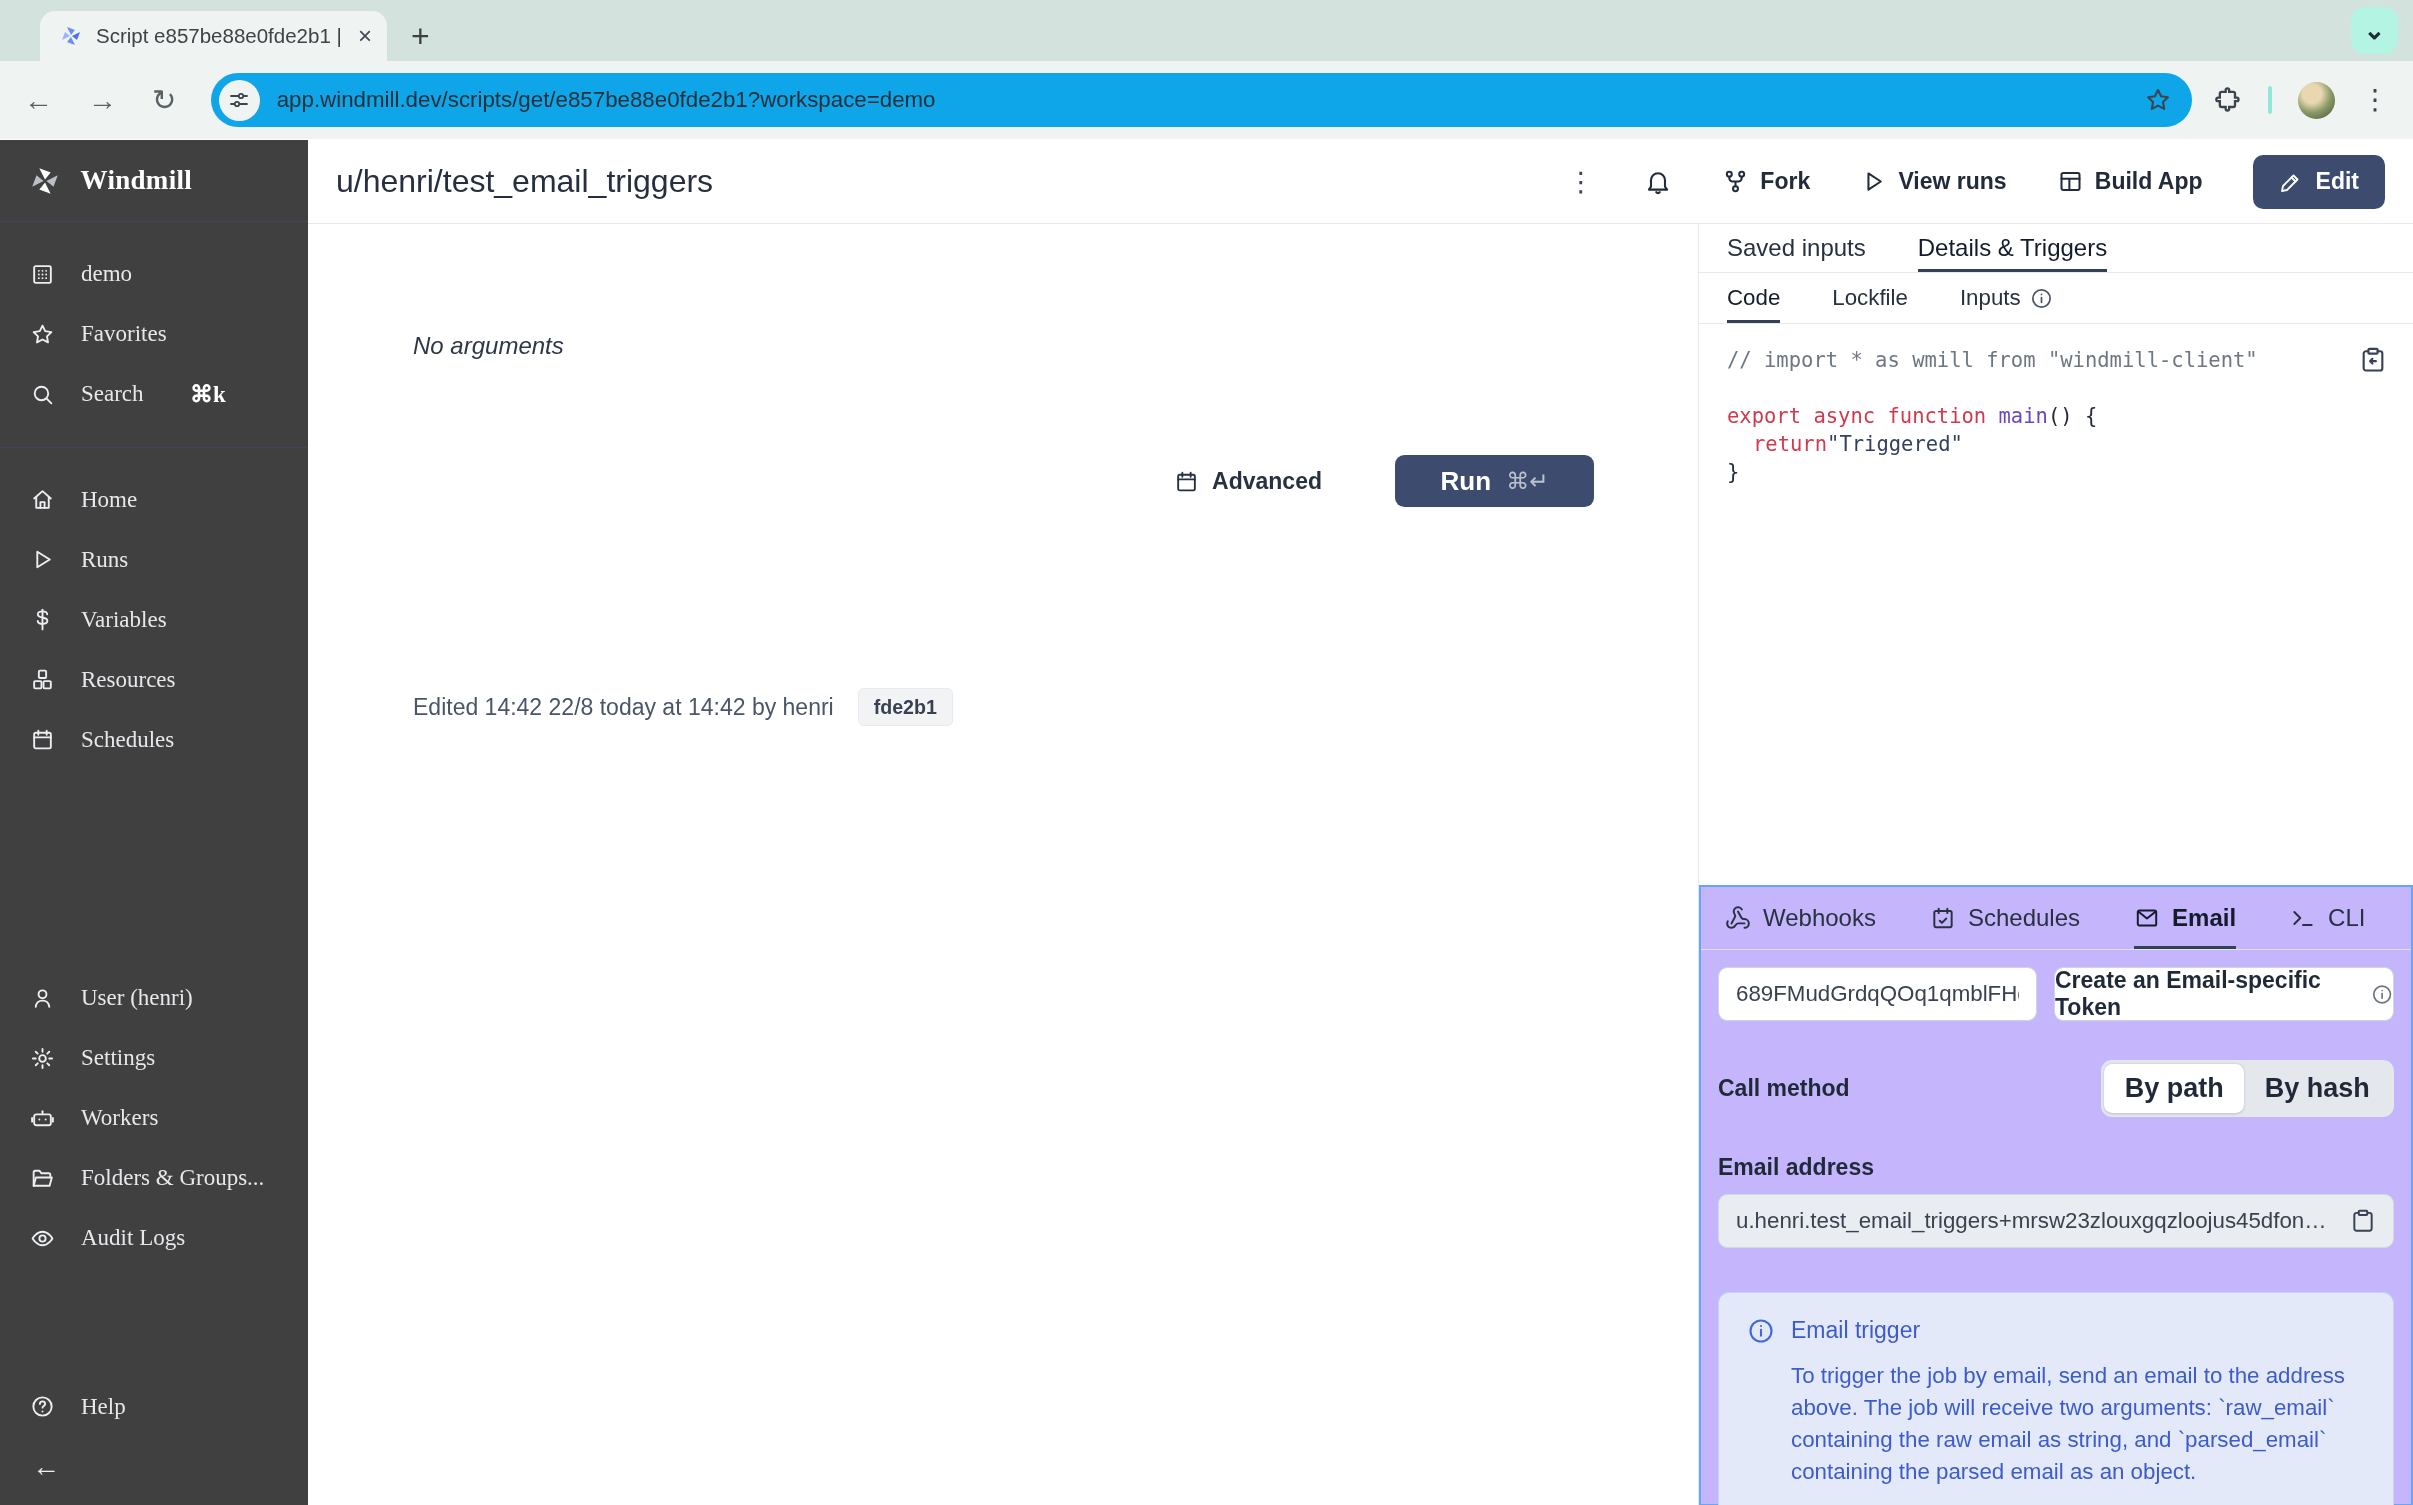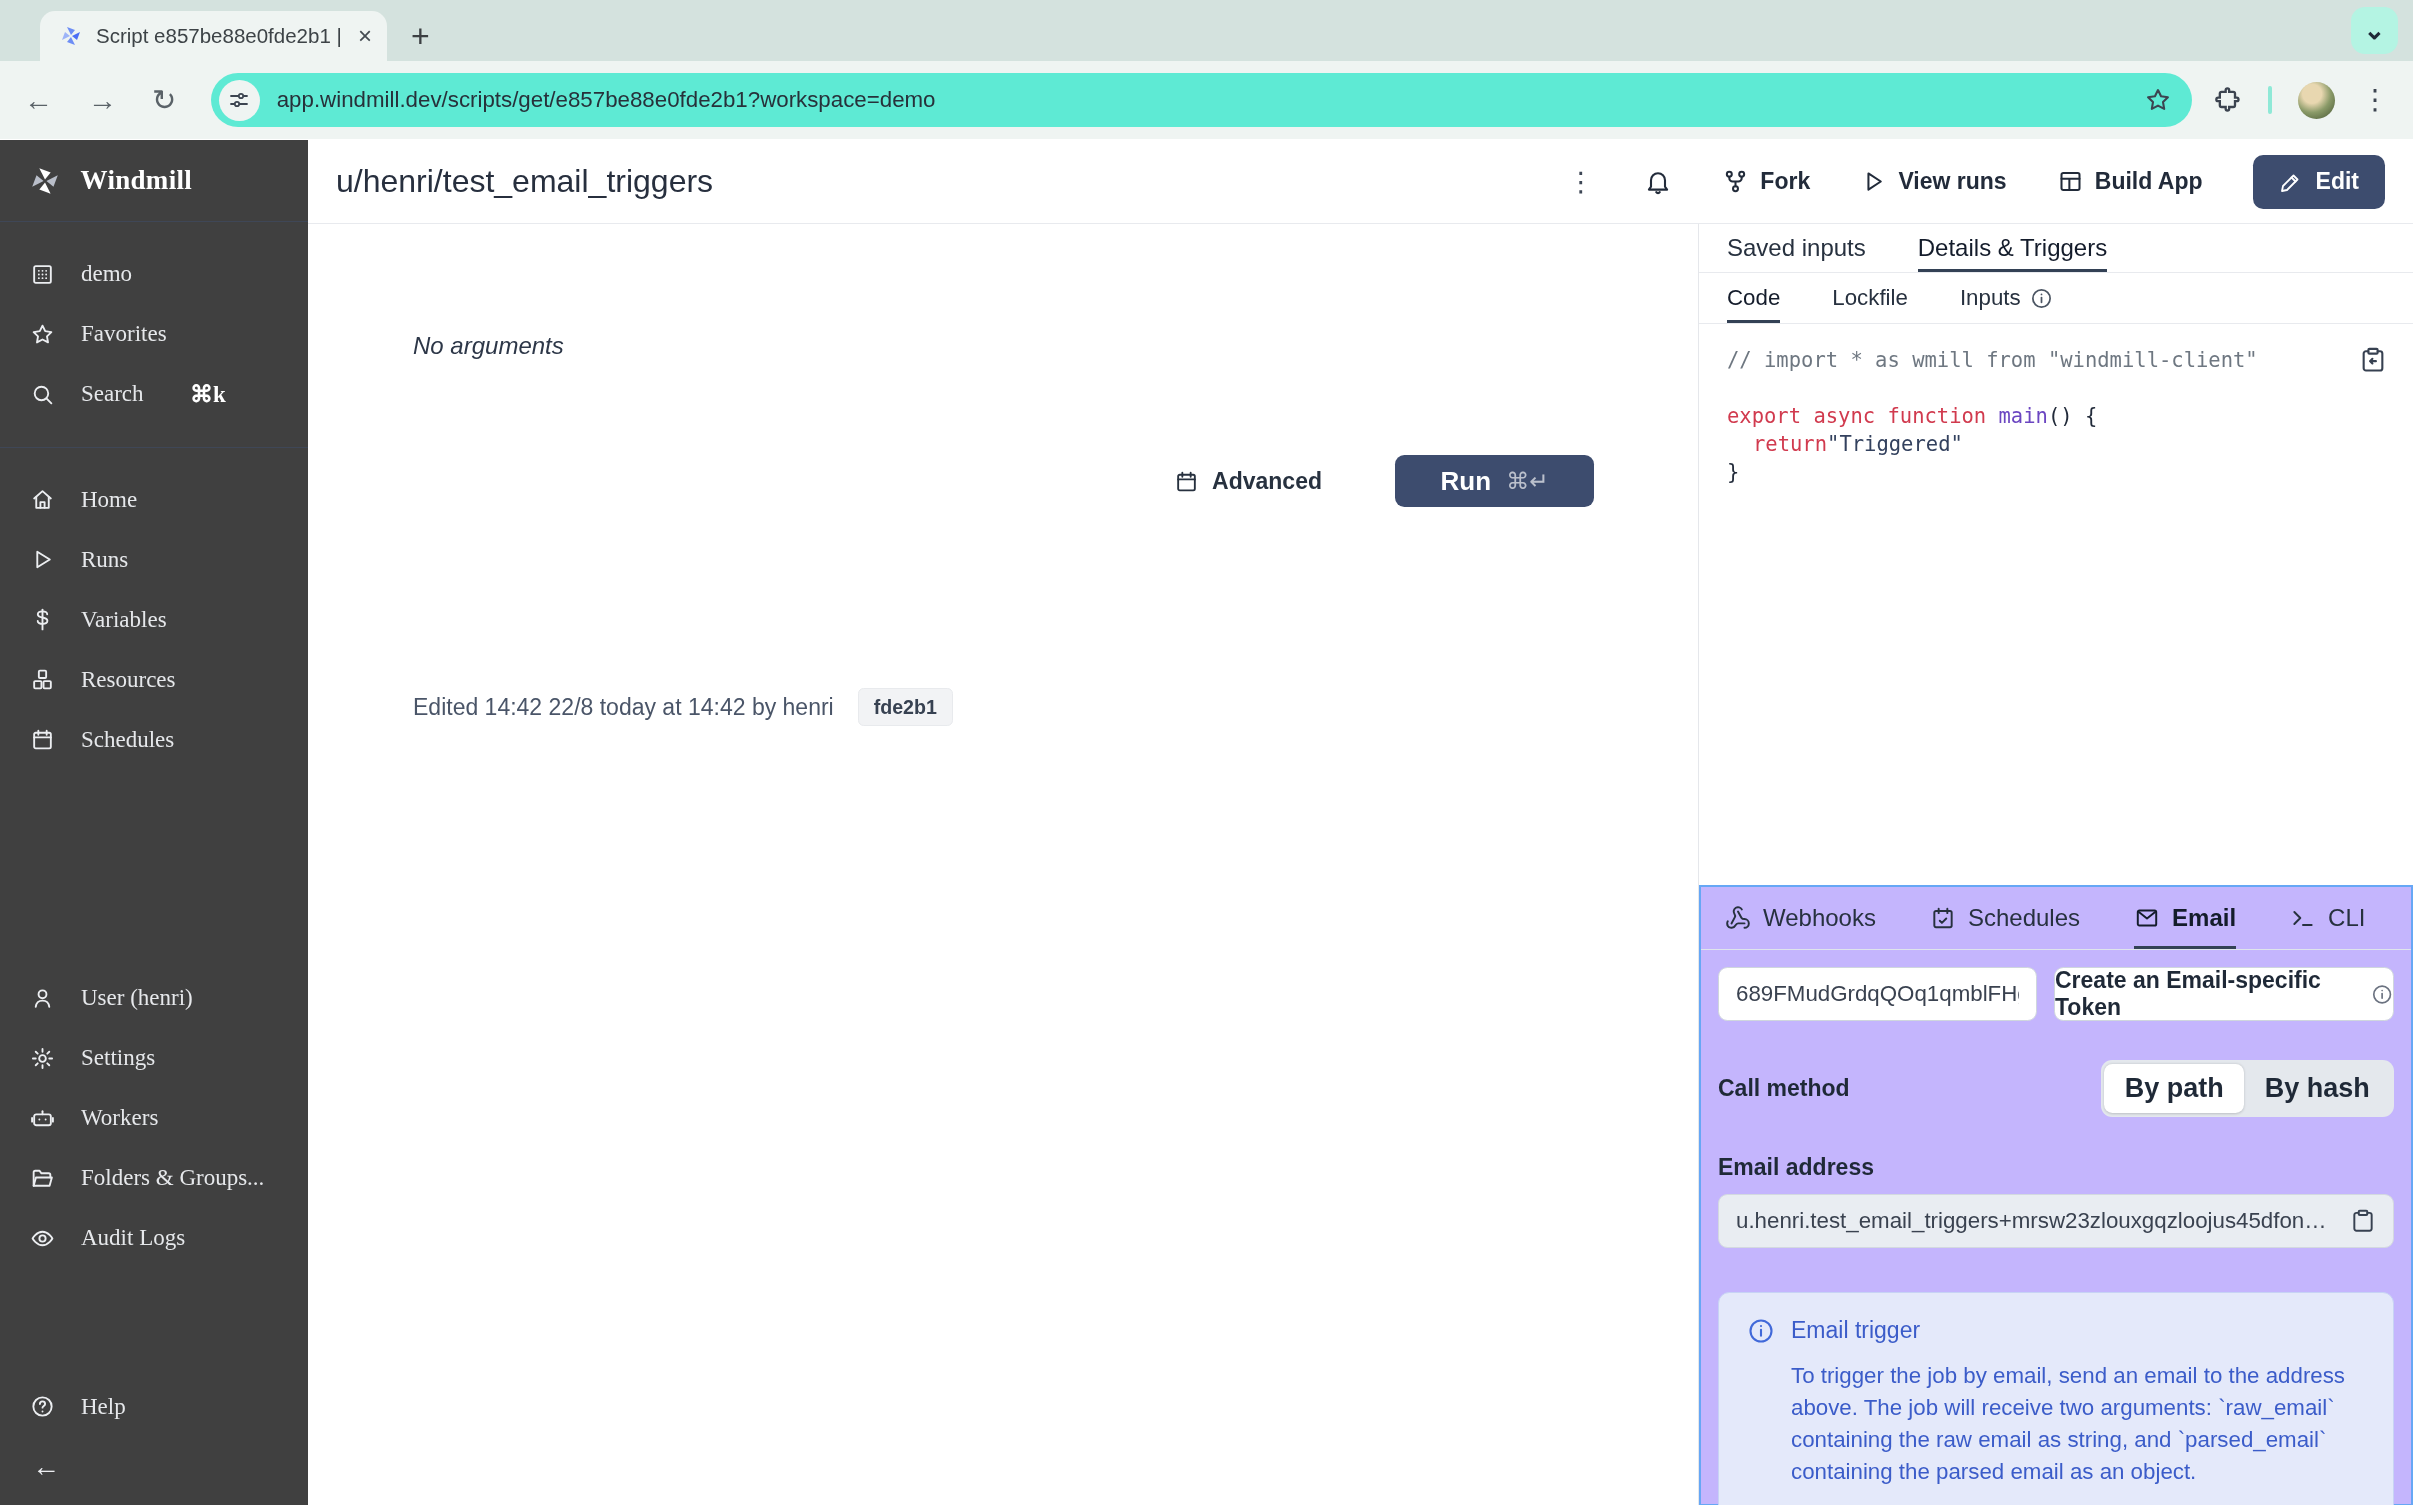--- a/index.html
+++ b/index.html
@@ -14,21 +14,21 @@
   .tab { margin-left:40px; width:347px; height:50px; background:#eff4f2; border-radius:15px 15px 0 0;
          display:flex; align-items:center; padding:0 15px 0 19px; gap:13px; }
   .tab-title { font-size:20.5px; color:#3d4347; white-space:nowrap; overflow:hidden; flex:1; }
   .tab-close { font-size:24px; color:#444b52; line-height:1; }
   .newtab { font-size:32px; color:#3c4043; margin:0 0 9.3px 24px; line-height:1; }
   .chevron-btn { position:absolute; right:15px; top:7.4px; width:47px; height:47px; border-radius:14px;
                  background:#b4f4e3; display:flex; align-items:center; justify-content:center;
                  font-size:26px; font-weight:700; color:#1f2937; }
   .toolbar { height:78px; background:#eff4f2; display:flex; align-items:center; padding:0 24px; }
   .navglyph { font-size:29px; color:#5a6268; margin-right:35px; line-height:1; }
-  .urlbar { flex:1; height:54px; background:#5eead4; border-radius:27px; display:flex; align-items:center;
+  .urlbar { flex:1; height:54px; background:#0ea5e9; border-radius:27px; display:flex; align-items:center;
             padding:0 20.5px 0 7.4px; margin-right:22.3px; }
   .tune-circle { width:41px; height:41px; border-radius:50%; background:#eff4f2; display:flex;
                  align-items:center; justify-content:center; color:#3c4450; margin-right:17px; }
   .url-text { font-size:22.3px; color:#27313a; flex:1; white-space:nowrap; overflow:hidden; }
   .star-ic { color:#3c4450; }
   .toolend { display:flex; align-items:center; gap:26px; }
   .teal-div { width:3.7px; height:28px; background:#8fe9d7; border-radius:1.9px; }
   .avatar { width:37px; height:37px; border-radius:50%;
             background:radial-gradient(circle at 38% 32%, #e8d7b0 0 28%, #8a9a68 55%, #41502f 100%); }
   .kebab { font-size:28px; color:#3c4450; line-height:1; }

